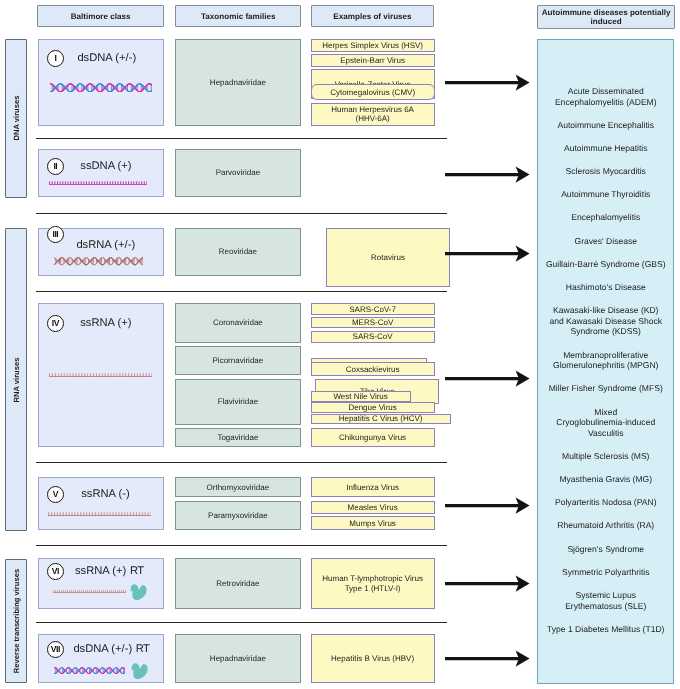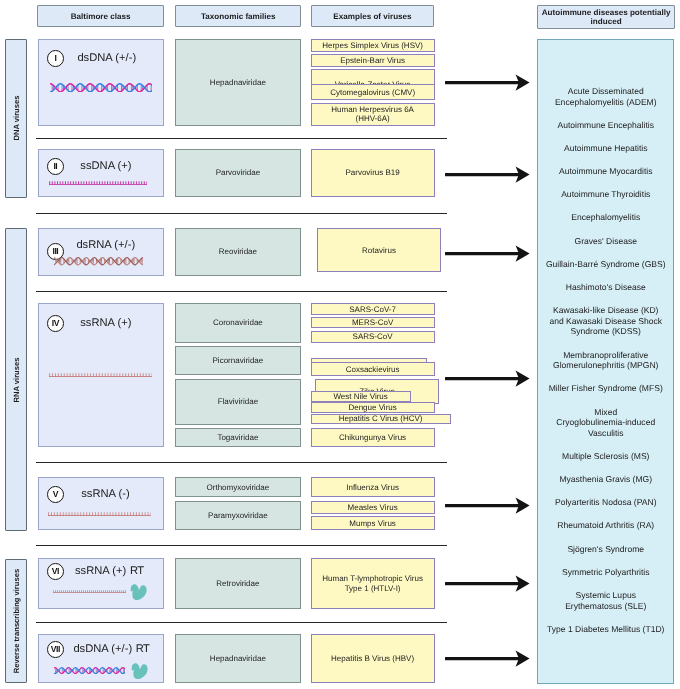--- a/index.html
+++ b/index.html
@@ -171,21 +171,21 @@
     </div>
 <div class="vir" style="left:310.6px;top:39.0px;width:124.0px;height:12.50px;">
       <span>Herpes Simplex Virus (HSV)</span>
     </div>
 <div class="vir" style="left:310.6px;top:54.2px;width:124.0px;height:12.40px;">
       <span>Epstein-Barr Virus</span>
     </div>
 <div class="vir" style="left:310.6px;top:69.3px;width:124.0px;height:30px;">
       <span>Varicella-Zoster Virus</span>
     </div>
-<div class="vir" style="left:310.6px;top:84.4px;width:124.0px;height:15.70px;">
+<div class="vir" style="left:310.6px;top:84.4px;width:124.0px;height:15.70px;border-radius:6px;">
       <span>Cytomegalovirus (CMV)</span>
     </div>
 <div class="vir" style="left:310.6px;top:102.5px;width:124.0px;height:23.00px;">
       <span>Human Herpesvirus 6A (HHV-6A)</span>
     </div>
 <div class="clsbox" style="left:38.2px;top:148.8px;width:125.7px;height:48.20px;"></div>
 <div class="numcirc" style="left:47.20px;top:157.80px;width:16.8px;height:16.8px;">
       <span>II</span>
     </div>
 <div class="gentxt" style="left:80.30px;top:158.00px;"><span>ssDNA (+)</span></div>
@@ -231,25 +231,22 @@
           <line x1="95.33" y1="0.25" x2="95.33" y2="3.85"></line>
           <line x1="97.96" y1="0.25" x2="97.96" y2="3.85"></line>
           <line x1="100.59" y1="0.25" x2="100.59" y2="3.85"></line>
         </g>
         <line x1="0" y1="3.85" x2="98.70" y2="3.85" stroke="#c32aa3" stroke-width="1.3" stroke-linecap="round"></line>
       </svg>
     </div>
 <div class="fam" style="left:175.2px;top:148.8px;width:125.4px;height:48.20px;">
       <span>Parvoviridae</span>
     </div>
-<div class="vir" style="left:310.6px;top:148.8px;width:124.0px;height:48.20px;">
-      <span>Parvovirus B19</span>
-    </div>
 <div class="clsbox" style="left:38.2px;top:228.3px;width:125.7px;height:47.30px;"></div>
-<div class="numcirc" style="left:47.20px;top:243px;width:16.8px;height:16.8px;">
+<div class="numcirc" style="left:47.20px;top:226px;width:16.8px;height:16.8px;">
       <span>III</span>
     </div>
 <div class="gentxt" style="left:76.40px;top:237.40px;"><span>dsRNA (+/-)</span></div>
 <div class="iconwrap" style="left:53.8px;top:257.30px;">
       <svg class="icon-svg" width="89.70" height="8.40" viewBox="0 0 89.70 8.40">
         <defs>
           <path id="h2" d="M0,7.78C1.36,7.40 2.72,5.35 4.08,3.47C5.43,1.60 6.79,0.24 8.15,0.62C9.51,1.00 10.87,3.05 12.23,4.93C13.58,6.80 14.94,8.16 16.30,7.78"></path>
           <path id="h2b" d="M0,0.62C1.36,1.00 2.72,3.05 4.08,4.93C5.43,6.80 6.79,8.16 8.15,7.78C9.51,7.40 10.87,5.35 12.23,3.47C13.58,1.60 14.94,0.24 16.30,0.62"></path>
           <linearGradient id="h2g" gradientUnits="userSpaceOnUse" x1="0" y1="0" x2="0" y2="8.40">
             <stop offset="0" stop-color="#a05c56"></stop>
@@ -339,21 +336,21 @@
             <use href="#h2" x="65.20"></use>
             <use href="#h2" x="81.50"></use>
             <use href="#h2" x="97.80"></use>
           </g>
         </g>
       </svg>
     </div>
 <div class="fam" style="left:175.2px;top:228.3px;width:125.4px;height:47.30px;">
       <span>Reoviridae</span>
     </div>
-<div class="vir" style="left:317px;top:228.3px;width:124.0px;height:44px;">
+<div class="vir" style="left:326px;top:228.3px;width:124.0px;height:59px;">
       <span>Rotavirus</span>
     </div>
 <div class="clsbox" style="left:38.2px;top:302.7px;width:125.7px;height:144.30px;"></div>
 <div class="numcirc" style="left:47.20px;top:315.10px;width:16.8px;height:16.8px;">
       <span>IV</span>
     </div>
 <div class="gentxt" style="left:80.20px;top:315.30px;"><span>ssRNA (+)</span></div>
 <div class="iconwrap" style="left:48.7px;top:373.20px;">
       <svg class="icon-svg" width="103.10" height="4.30" viewBox="0 0 103.10 4.30">
         <g stroke="#bf6a63" stroke-width="0.68" fill="none">
@@ -697,21 +694,21 @@
         <span class="disline">Acute Disseminated</span>
         <span class="disline">Encephalomyelitis (ADEM)</span>
       </div>
       <div class="disitem">
         <span class="disline">Autoimmune Encephalitis</span>
       </div>
       <div class="disitem">
         <span class="disline">Autoimmune Hepatitis</span>
       </div>
       <div class="disitem">
-        <span class="disline">Autoimmune Myocarditis</span>
+        <span class="disline">Sclerosis Myocarditis</span>
       </div>
       <div class="disitem">
         <span class="disline">Autoimmune Thyroiditis</span>
       </div>
       <div class="disitem">
         <span class="disline">Encephalomyelitis</span>
       </div>
       <div class="disitem">
         <span class="disline">Graves' Disease</span>
       </div>

